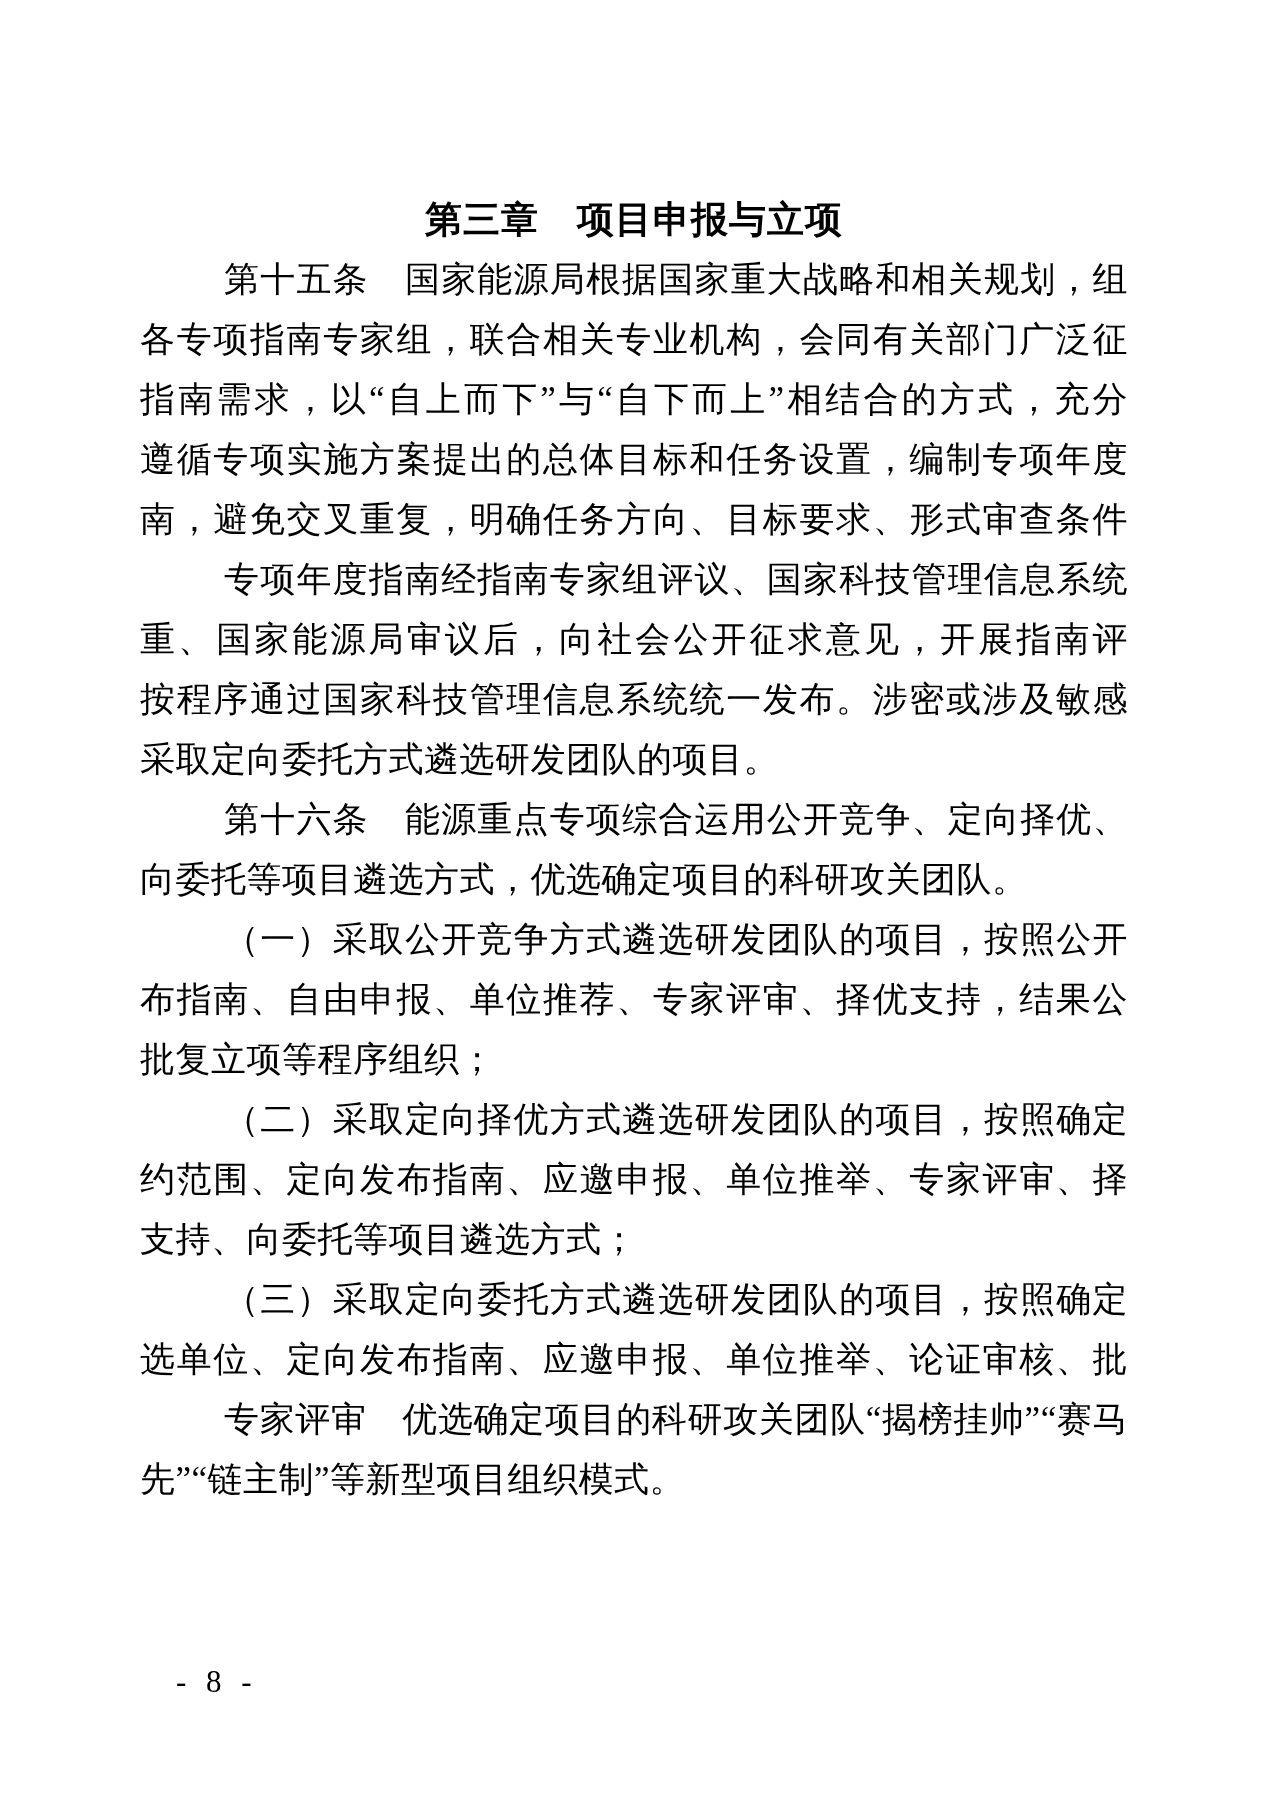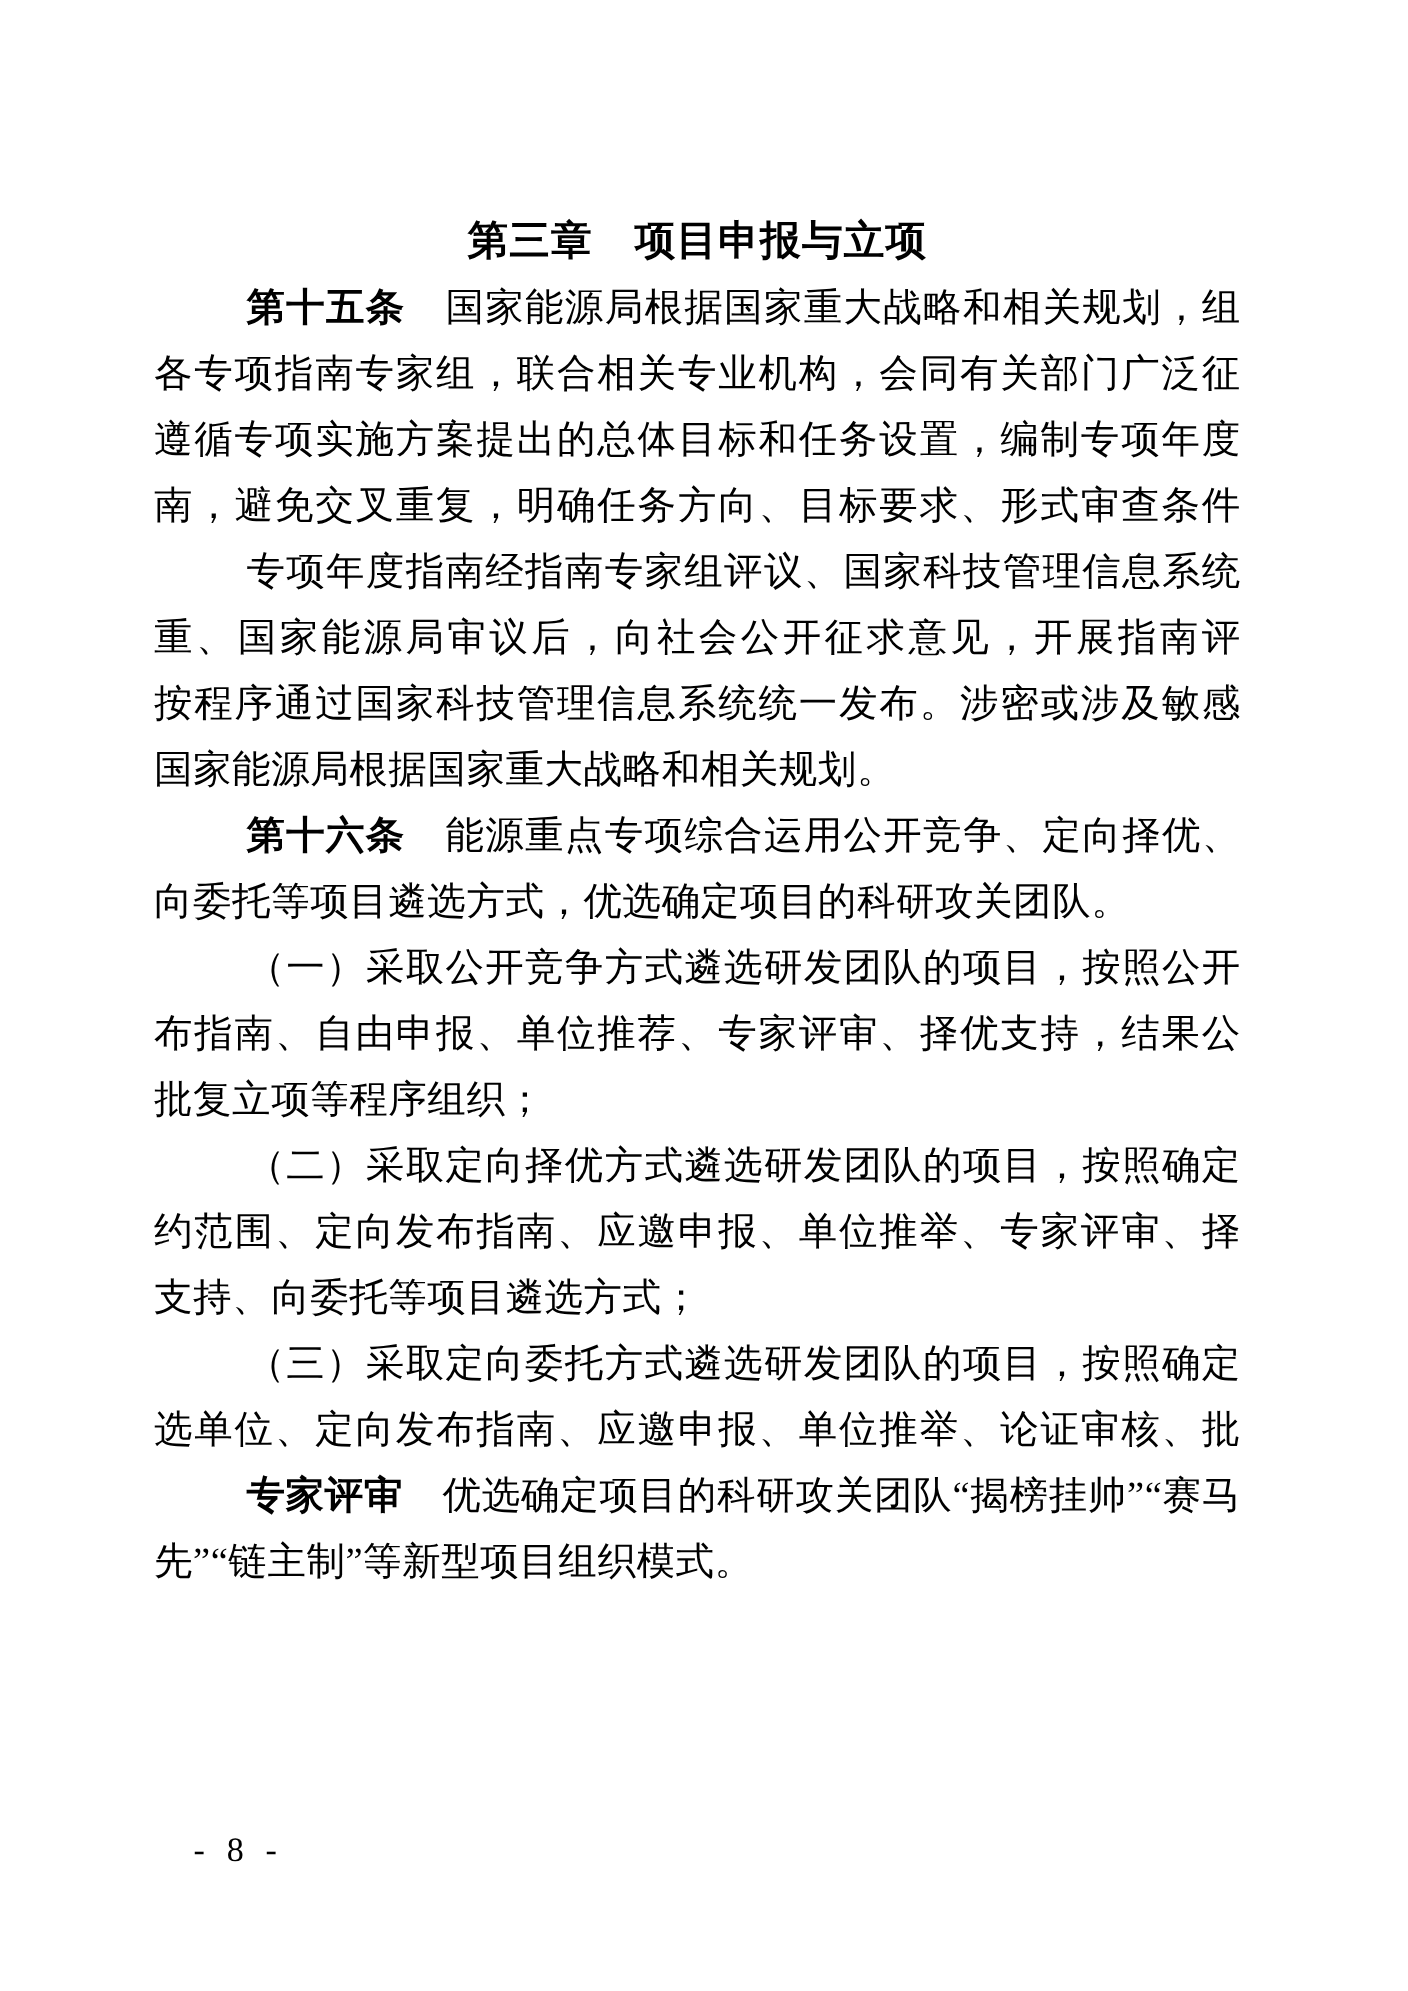--- a/index.html
+++ b/index.html
@@ -41,21 +41,21 @@
     overflow: hidden;
   }
   .line.justify {
     text-align: justify;
     text-align-last: justify;
   }
   .line.indent {
     text-indent: 84px;
   }
   .line b {
-    font-weight: 700;
+    font-weight: 400;
   }
   .footer-pagenum {
     position: absolute;
     left: 176px;
     top: 1655px;
     height: 54px;
     line-height: 54px;
     font-size: 31px;
     letter-spacing: 6px;
     color: #000000;
@@ -63,26 +63,27 @@
 </style>
 </head>
 <body>
 
 <div class="page">
   <div class="content">
     <div class="doc-title">第三章　项目申报与立项</div>
     <div id="lines">
         <div class="line indent justify"><b>第十五条</b><span>　国家能源局根据国家重大战略和相关规划，组建</span></div>
         <div class="line justify"><span>各专项指南专家组，联合相关专业机构，会同有关部门广泛征集</span></div>
+        <div class="line justify"><span>指南需求，以“自上而下”与“自下而上”相结合的方式，充分</span></div>
         <div class="line justify"><span>遵循专项实施方案提出的总体目标和任务设置，编制专项年度指</span></div>
         <div class="line justify"><span>南，避免交叉重复，明确任务方向、目标要求、形式审查条件及</span></div>
         <div class="line indent justify"><span>专项年度指南经指南专家组评议、国家科技管理信息系统查</span></div>
         <div class="line justify"><span>重、国家能源局审议后，向社会公开征求意见，开展指南评估，</span></div>
         <div class="line justify"><span>按程序通过国家科技管理信息系统统一发布。涉密或涉及敏感信</span></div>
-        <div class="line"><span>国家能源局根据国家重大战略和相关规划。</span></div>
+        <div class="line"><span>采取定向委托方式遴选研发团队的项目。</span></div>
         <div class="line indent justify"><b>第十六条</b><span>　能源重点专项综合运用公开竞争、定向择优、定</span></div>
         <div class="line"><span>向委托等项目遴选方式，优选确定项目的科研攻关团队。</span></div>
         <div class="line indent justify"><span>（一）采取公开竞争方式遴选研发团队的项目，按照公开发</span></div>
         <div class="line justify"><span>布指南、自由申报、单位推荐、专家评审、择优支持，结果公示、</span></div>
         <div class="line"><span>批复立项等程序组织；</span></div>
         <div class="line indent justify"><span>（二）采取定向择优方式遴选研发团队的项目，按照确定邀</span></div>
         <div class="line justify"><span>约范围、定向发布指南、应邀申报、单位推举、专家评审、择优</span></div>
         <div class="line"><span>支持、向委托等项目遴选方式；</span></div>
         <div class="line indent justify"><span>（三）采取定向委托方式遴选研发团队的项目，按照确定候</span></div>
         <div class="line justify"><span>选单位、定向发布指南、应邀申报、单位推举、论证审核、批复</span></div>

